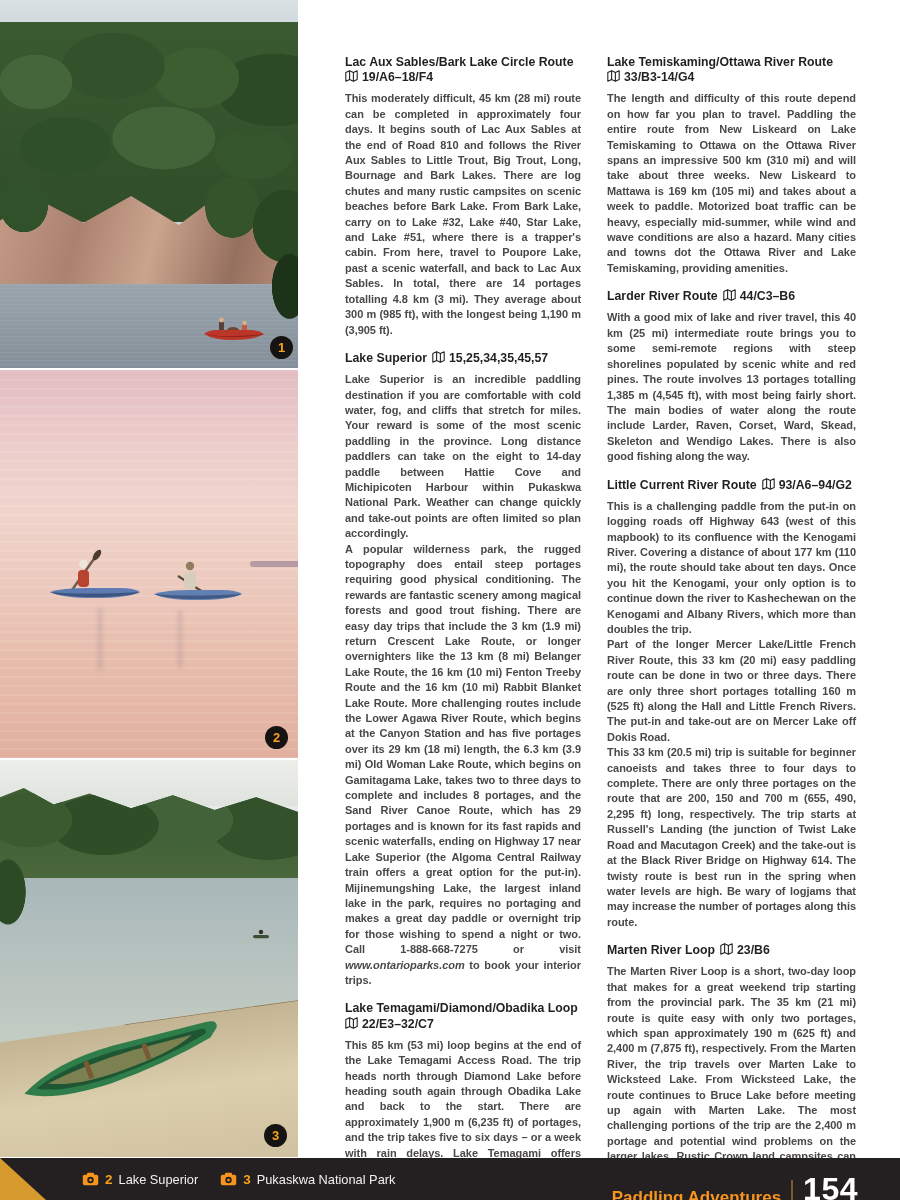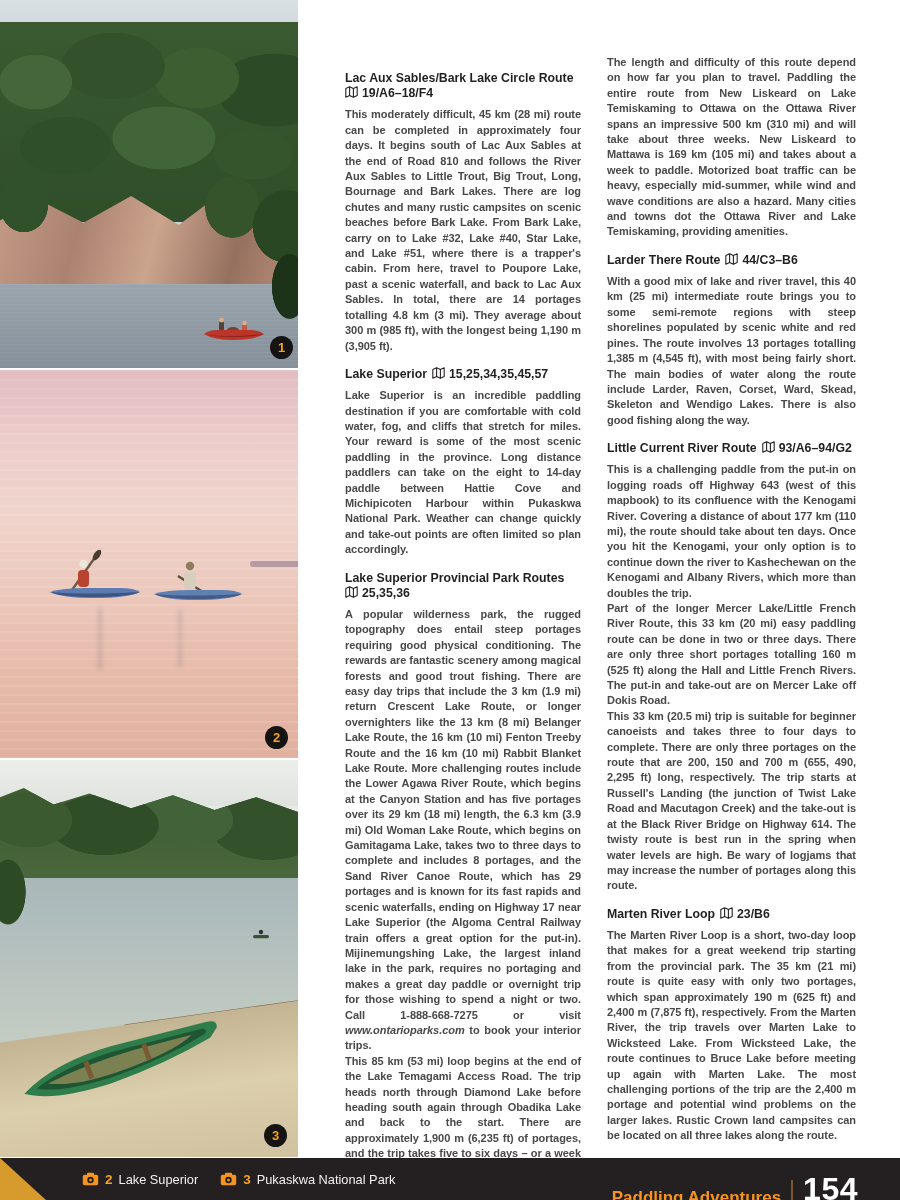--- a/index.html
+++ b/index.html
@@ -70,21 +70,21 @@
 
   .badge{position:absolute;width:23px;height:23px;border-radius:50%;background:#161313;
     color:#f7a21c;font-weight:700;font-size:13px;display:flex;align-items:center;
     justify-content:center;line-height:1;}
 
   
   .col{position:absolute;top:55px;}
   #col-left{left:345px;width:236px;}
   #col-right{left:607px;width:249px;}
   .rtitle{font-weight:700;font-size:12.3px;line-height:15.2px;color:#221f20;margin:13px 0 6px;}
-  .section:first-child .rtitle{margin-top:16px;}
+  .section:first-child .rtitle{margin-top:0;}
   .mapicon{width:13px;height:12px;vertical-align:-1px;margin-right:4px;}
   .ref{font-weight:700;white-space:nowrap;text-align:center;}
   .ref.inl{margin-left:5px;}
   .rbody{font-size:11px;line-height:15.4px;color:#4a484a;text-align:justify;letter-spacing:-0.05px;font-weight:bold;}
 
   
   #footer{position:absolute;left:0;top:1158px;width:900px;height:42px;background:#242021;}
   .corner-wedge{position:absolute;left:0;bottom:0;width:0;height:0;
     border-bottom:42px solid #d79a2c;border-right:46px solid transparent;}
   .credits{position:absolute;left:82px;top:0;height:100%;display:flex;align-items:center;}
@@ -171,36 +171,40 @@
       <div class="rbody">This moderately difficult, 45 km (28 mi) route can be completed in approximately four days. It begins south of Lac Aux Sables at the end of Road 810 and follows the River Aux Sables to Little Trout, Big Trout, Long, Bournage and Bark Lakes. There are log chutes and many rustic campsites on scenic beaches before Bark Lake. From Bark Lake, carry on to Lake #32, Lake #40, Star Lake, and Lake #51, where there is a trapper's cabin. From here, travel to Poupore Lake, past a scenic waterfall, and back to Lac Aux Sables. In total, there are 14 portages totalling 4.8 km (3 mi). They average about 300 m (985 ft), with the longest being 1,190 m (3,905 ft).</div>
     </div>
     <div class="section">
       <div class="rtitle"><span>Lake Superior</span><span class="ref inl"><svg class="mapicon" viewBox="0 0 24 22">
             <path d="M1.5 4.5L8.5 1.5L15.5 4.5L22.5 1.5V17.5L15.5 20.5L8.5 17.5L1.5 20.5Z" fill="none" stroke="#231f20" stroke-width="2" stroke-linejoin="round"></path>
             <path d="M8.5 1.5V17.5M15.5 4.5V20.5" stroke="#231f20" stroke-width="2" fill="none"></path>
           </svg>15,25,34,35,45,57</span></div>
       <div class="rbody">Lake Superior is an incredible paddling destination if you are comfortable with cold water, fog, and cliffs that stretch for miles. Your reward is some of the most scenic paddling in the province. Long distance paddlers can take on the eight to 14-day paddle between Hattie Cove and Michipicoten Harbour within Pukaskwa National Park. Weather can change quickly and take-out points are often limited so plan accordingly.</div>
     </div>
     <div class="section">
-      <div class="rtitle"><span>Lake Superior Provincial Park Routes</span><br><span class="ref"><svg class="mapicon" viewBox="0 0 24 22">
-            <path d="M1.5 4.5L8.5 1.5L15.5 4.5L22.5 1.5V17.5L15.5 20.5L8.5 17.5L1.5 20.5Z" fill="none" stroke="#231f20" stroke-width="2" stroke-linejoin="round"></path>
-            <path d="M8.5 1.5V17.5M15.5 4.5V20.5" stroke="#231f20" stroke-width="2" fill="none"></path>
-          </svg>25,35,36</span></div>
       <div class="rbody">A popular wilderness park, the rugged topography does entail steep portages requiring good physical conditioning. The rewards are fantastic scenery among magical forests and good trout fishing. There are easy day trips that include the 3 km (1.9 mi) return Crescent Lake Route, or longer overnighters like the 13 km (8 mi) Belanger Lake Route, the 16 km (10 mi) Fenton Treeby Route and the 16 km (10 mi) Rabbit Blanket Lake Route. More challenging routes include the Lower Agawa River Route, which begins at the Canyon Station and has five portages over its 29 km (18 mi) length, the 6.3 km (3.9 mi) Old Woman Lake Route, which begins on Gamitagama Lake, takes two to three days to complete and includes 8 portages, and the Sand River Canoe Route, which has 29 portages and is known for its fast rapids and scenic waterfalls, ending on Highway 17 near Lake Superior (the Algoma Central Railway train offers a great option for the put-in). Mijinemungshing Lake, the largest inland lake in the park, requires no portaging and makes a great day paddle or overnight trip for those wishing to spend a night or two. Call 1-888-668-7275 or visit <i>www.ontarioparks.com</i> to book your interior trips.</div>
     </div>
     <div class="section">
+      <div class="rtitle"><span>Lake Temagami/Diamond/Obadika Loop</span><br><span class="ref"><svg class="mapicon" viewBox="0 0 24 22">
+            <path d="M1.5 4.5L8.5 1.5L15.5 4.5L22.5 1.5V17.5L15.5 20.5L8.5 17.5L1.5 20.5Z" fill="none" stroke="#231f20" stroke-width="2" stroke-linejoin="round"></path>
+            <path d="M8.5 1.5V17.5M15.5 4.5V20.5" stroke="#231f20" stroke-width="2" fill="none"></path>
+          </svg>22/E3–32/C7</span></div>
       <div class="rbody">This 85 km (53 mi) loop begins at the end of the Lake Temagami Access Road. The trip heads north through Diamond Lake before heading south again through Obadika Lake and back to the start. There are approximately 1,900 m (6,235 ft) of portages, and the trip takes five to six days – or a week with rain delays. Lake Temagami offers multiple trip options and loops with canoe access from the west to the Maple Mountain area. A highlight along the route, just south of New Liskeard, is a rock outcropping known as Devil's Rock. While great to see from below, it is worth beaching the canoe and hiking to the top.</div>
     </div>
   </div>
 <div class="col" id="col-right">
     <div class="section">
+      <div class="rtitle"><span>Lake Temiskaming/Ottawa River Route</span><br><span class="ref"><svg class="mapicon" viewBox="0 0 24 22">
+            <path d="M1.5 4.5L8.5 1.5L15.5 4.5L22.5 1.5V17.5L15.5 20.5L8.5 17.5L1.5 20.5Z" fill="none" stroke="#231f20" stroke-width="2" stroke-linejoin="round"></path>
+            <path d="M8.5 1.5V17.5M15.5 4.5V20.5" stroke="#231f20" stroke-width="2" fill="none"></path>
+          </svg>33/B3-14/G4</span></div>
       <div class="rbody">The length and difficulty of this route depend on how far you plan to travel. Paddling the entire route from New Liskeard on Lake Temiskaming to Ottawa on the Ottawa River spans an impressive 500 km (310 mi) and will take about three weeks. New Liskeard to Mattawa is 169 km (105 mi) and takes about a week to paddle. Motorized boat traffic can be heavy, especially mid-summer, while wind and wave conditions are also a hazard. Many cities and towns dot the Ottawa River and Lake Temiskaming, providing amenities.</div>
     </div>
     <div class="section">
-      <div class="rtitle"><span>Larder There Route</span><span class="ref inl"><svg class="mapicon" viewBox="0 0 24 22">
+      <div class="rtitle"><span>Larder River Route</span><span class="ref inl"><svg class="mapicon" viewBox="0 0 24 22">
             <path d="M1.5 4.5L8.5 1.5L15.5 4.5L22.5 1.5V17.5L15.5 20.5L8.5 17.5L1.5 20.5Z" fill="none" stroke="#231f20" stroke-width="2" stroke-linejoin="round"></path>
             <path d="M8.5 1.5V17.5M15.5 4.5V20.5" stroke="#231f20" stroke-width="2" fill="none"></path>
           </svg>44/C3–B6</span></div>
       <div class="rbody">With a good mix of lake and river travel, this 40 km (25 mi) intermediate route brings you to some semi-remote regions with steep shorelines populated by scenic white and red pines. The route involves 13 portages totalling 1,385 m (4,545 ft), with most being fairly short. The main bodies of water along the route include Larder, Raven, Corset, Ward, Skead, Skeleton and Wendigo Lakes. There is also good fishing along the way.</div>
     </div>
     <div class="section">
       <div class="rtitle"><span>Little Current River Route</span><span class="ref inl"><svg class="mapicon" viewBox="0 0 24 22">
             <path d="M1.5 4.5L8.5 1.5L15.5 4.5L22.5 1.5V17.5L15.5 20.5L8.5 17.5L1.5 20.5Z" fill="none" stroke="#231f20" stroke-width="2" stroke-linejoin="round"></path>
             <path d="M8.5 1.5V17.5M15.5 4.5V20.5" stroke="#231f20" stroke-width="2" fill="none"></path>
           </svg>93/A6–94/G2</span></div>

